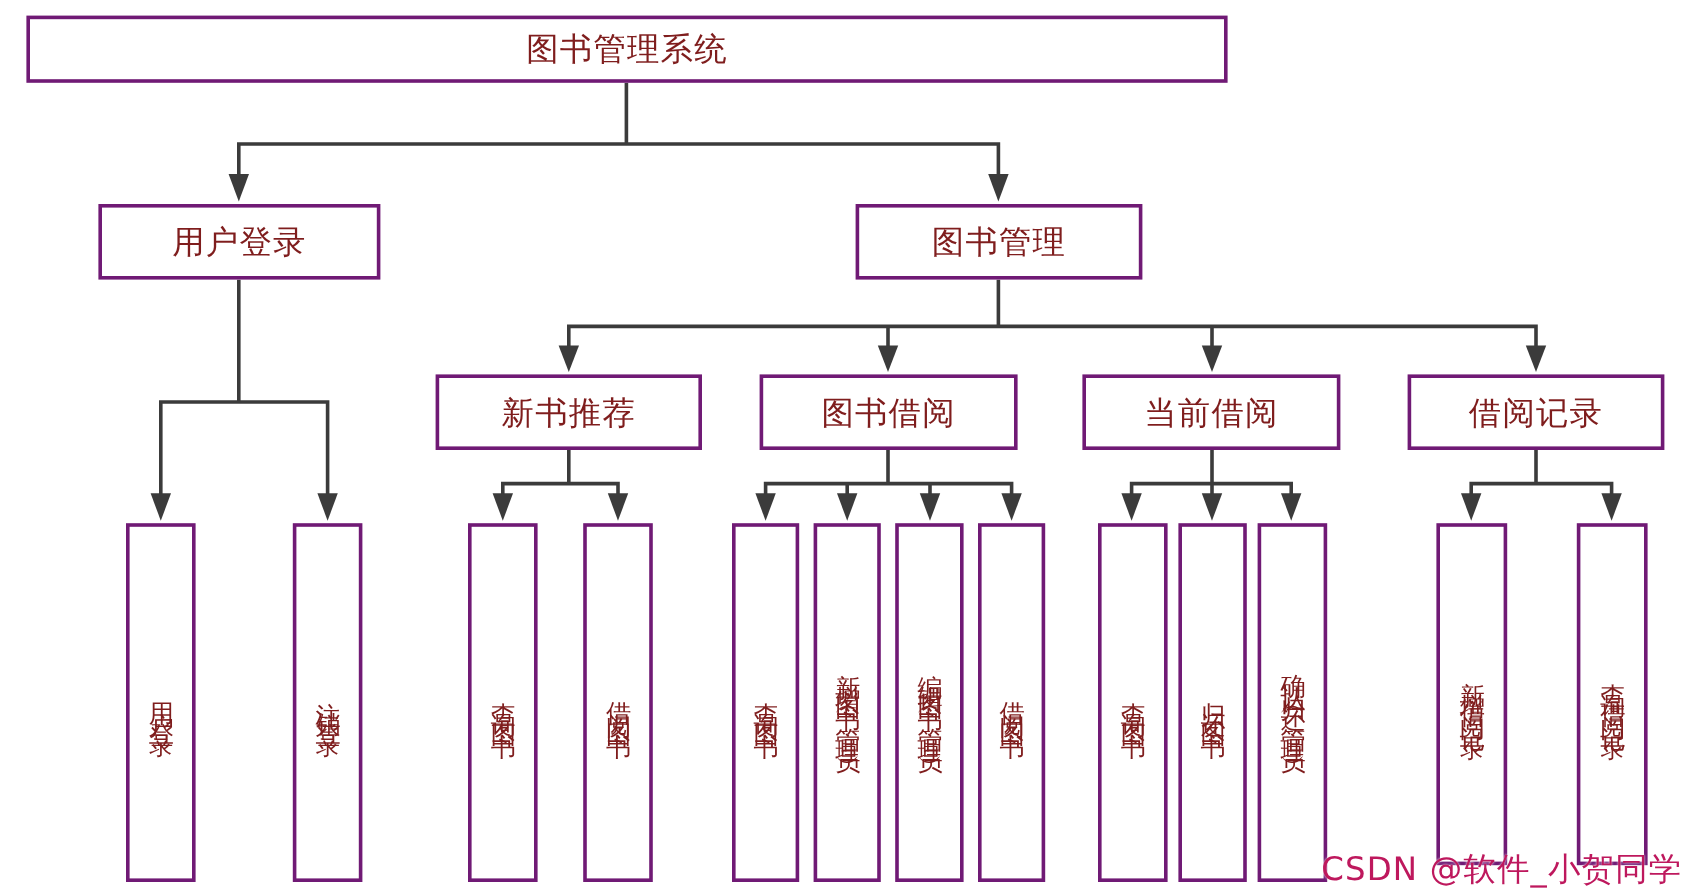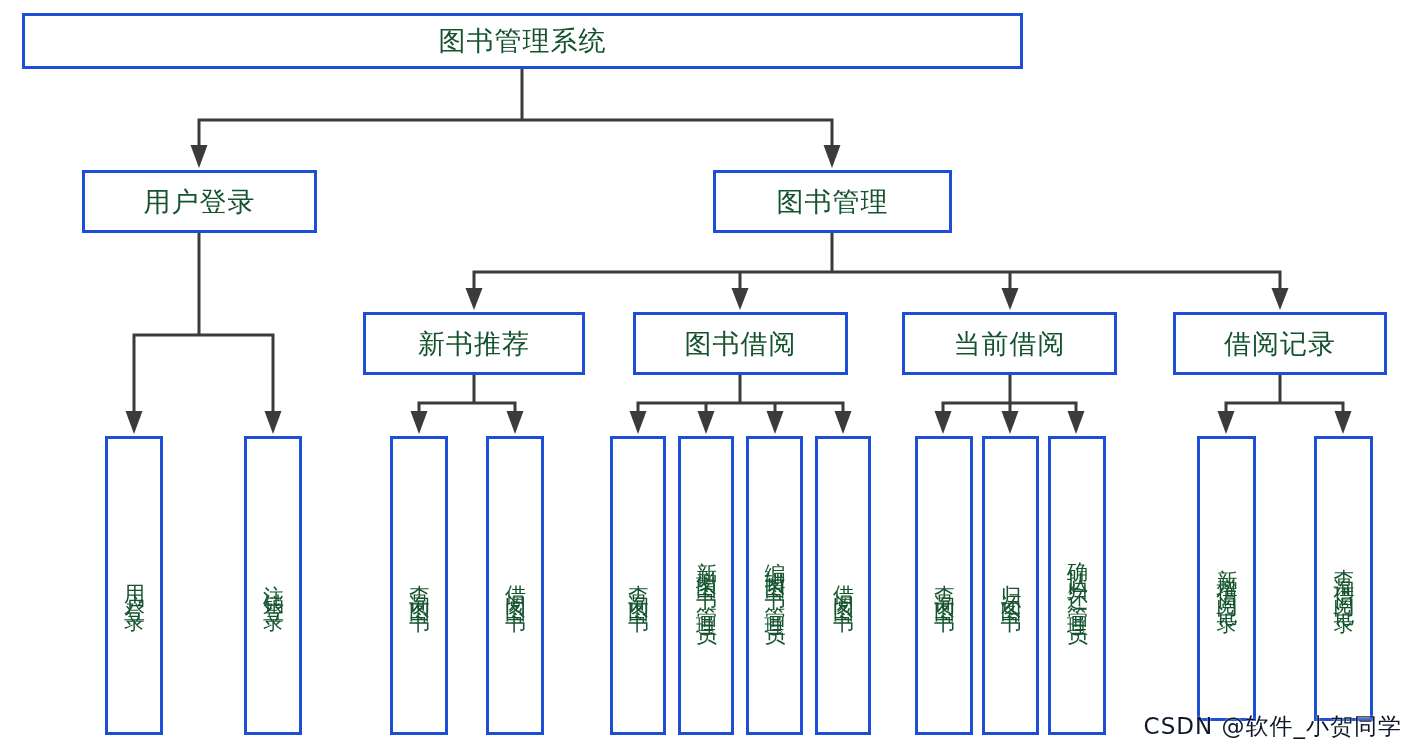--- a/index.html
+++ b/index.html
@@ -8,39 +8,39 @@
     width:1405px;height:747px;
     background:#ffffff;
     font-family:"DejaVu Sans","Liberation Sans",sans-serif;
     overflow:hidden;
   }
   .wires{position:absolute;left:0;top:0;width:1405px;height:747px;}
   .node{
     position:absolute;
     box-sizing:border-box;
     background:#ffffff;
-    border:3px solid #1d4ed8;
-    color:#14532d;
+    border:3px solid #701a75;
+    color:#7f1d1d;
     display:flex;align-items:center;justify-content:center;
     text-align:center;
   }
   .hnode{font-size:27px;letter-spacing:1px;}
   .leaf{font-size:21px;}
   .leaf .vtext{
     writing-mode:vertical-rl;
     text-orientation:mixed;
     letter-spacing:9px;
     line-height:1;
     white-space:nowrap;
   }
   .watermark{
     position:absolute;
     right:3px;bottom:5px;
-    font-size:23px;
-    color:#0f172a;
+    font-size:27px;
+    color:#be185d;
     letter-spacing:1px;
     text-shadow:0 0 2px #ffffff;
     z-index:5;
   }
 </style>
 </head>
 <body>
 
 <div class="canvas">
 

